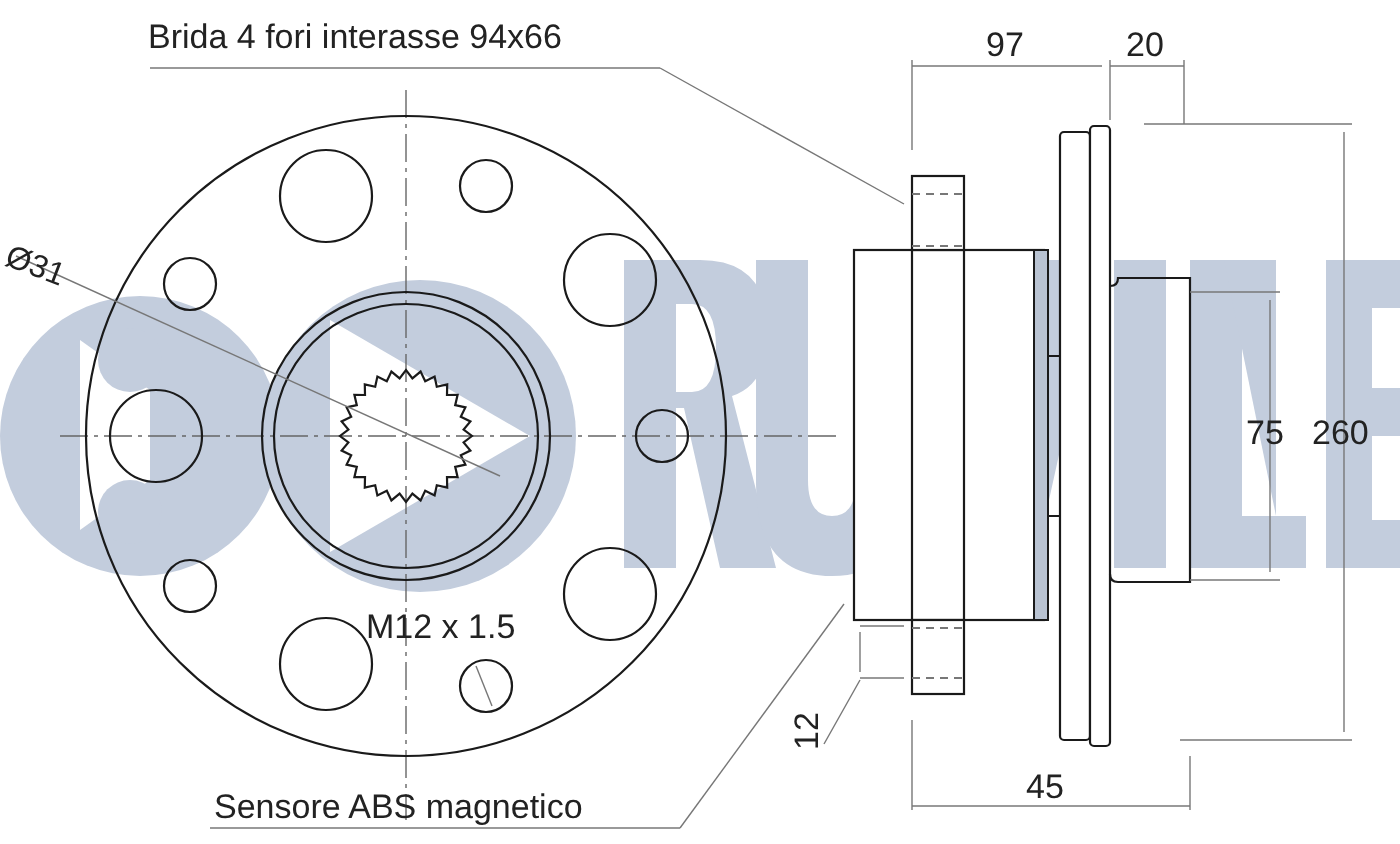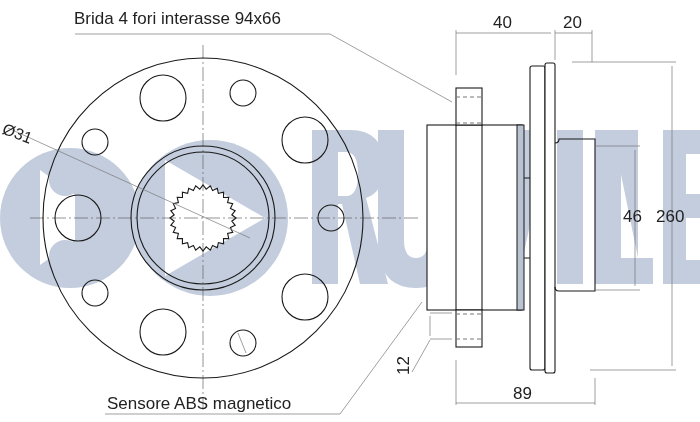--- a/index.html
+++ b/index.html
@@ -122,21 +122,22 @@
 
       <line class="dim" x1="330" y1="34" x2="452" y2="102"></line>
       <line class="dim" x1="75" y1="34" x2="330" y2="34"></line>
       <line class="dim" x1="340" y1="414" x2="422" y2="302"></line>
       <line class="dim" x1="105" y1="414" x2="340" y2="414"></line>
     </g>
   </svg>
 
   <div class="label" style="left:74px; top:10px; font-size:17px;">Brida 4 fori interasse 94x66</div>
   <div class="label" style="left:6px; top:121px; font-size:16px; transform: rotate(21deg); transform-origin:left top;">Ø31</div>
+  <div class="label" style="left:183px; top:305px; font-size:17px;">M12 x 1.5</div>
   <div class="label" style="left:107px; top:395px; font-size:17px;">Sensore ABS magnetico</div>
 
-  <div class="label" style="left:493px; top:14px; font-size:17px;">40</div>
+  <div class="label" style="left:493px; top:14px; font-size:17px;">97</div>
   <div class="label" style="left:563px; top:14px; font-size:17px;">20</div>
-  <div class="label" style="left:623px; top:208px; font-size:17px;">46</div>
+  <div class="label" style="left:623px; top:208px; font-size:17px;">75</div>
   <div class="label" style="left:656px; top:208px; font-size:17px;">260</div>
-  <div class="label" style="left:513px; top:385px; font-size:17px;">89</div>
+  <div class="label" style="left:513px; top:385px; font-size:17px;">45</div>
   <div class="label" style="left:395px; top:375px; font-size:17px; transform: rotate(-90deg); transform-origin:left top;">12</div>
 </div>
 
 </body></html>

